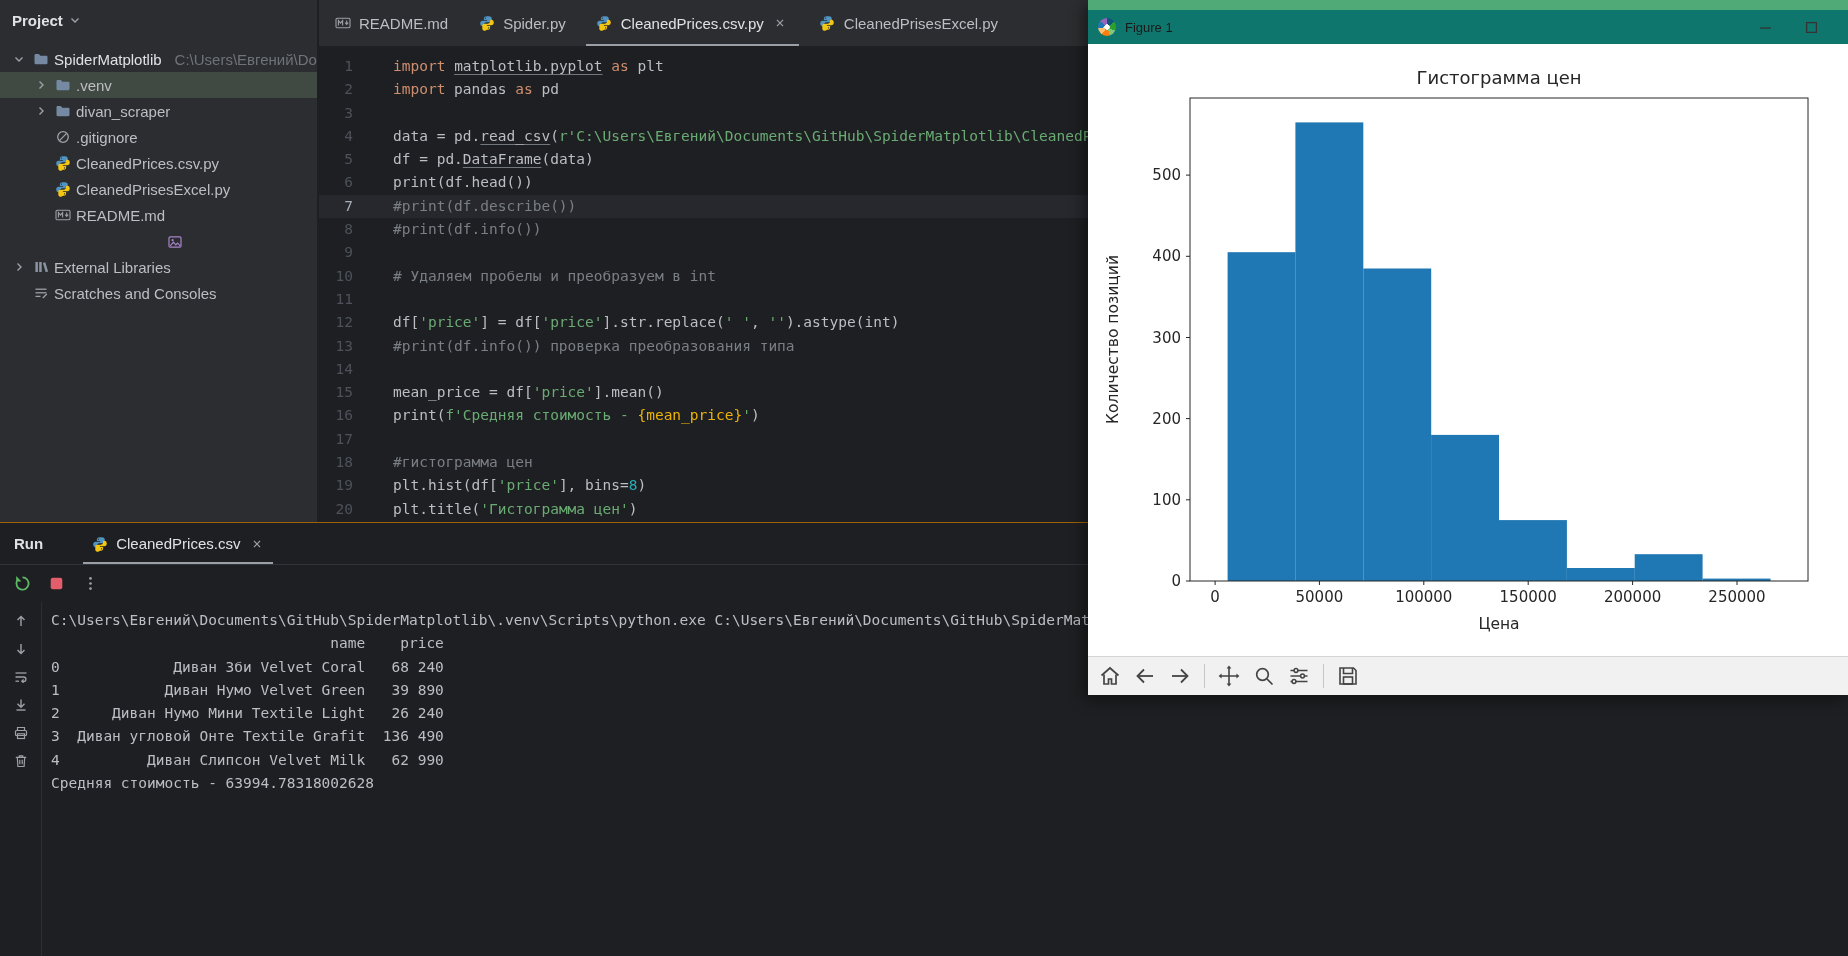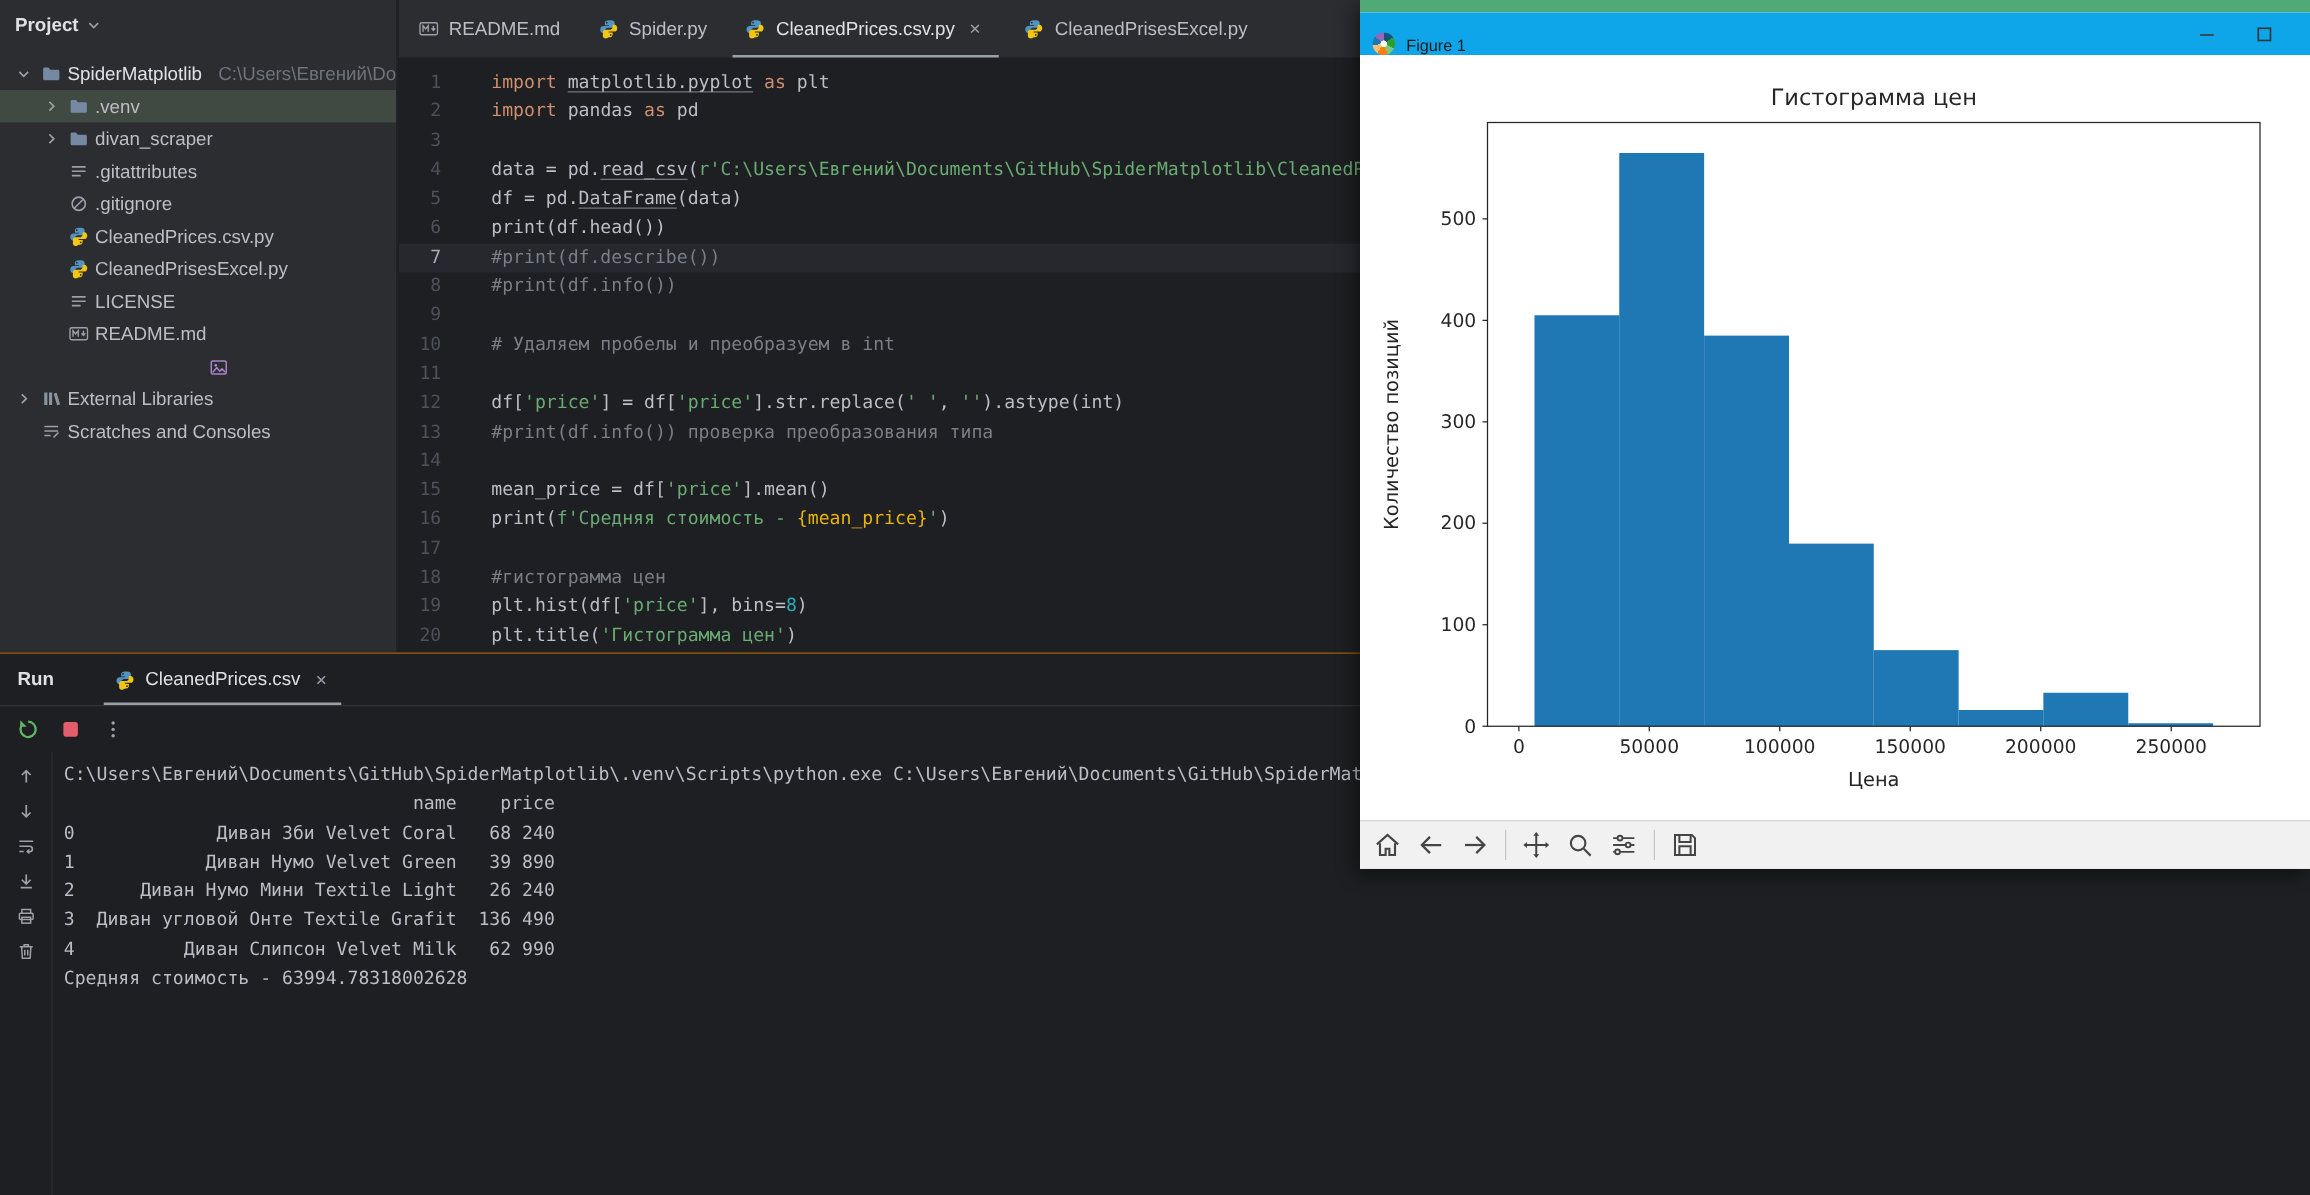--- a/index.html
+++ b/index.html
@@ -48,21 +48,21 @@
   .run-tab::after{content:"";position:absolute;left:4px;right:4px;bottom:0;height:2px;background:#9ba0a6}
   .run-toolbar{height:36px;display:flex;align-items:center;gap:14px;padding-left:12px}
   .run-toolbar .icon{width:20px;height:20px}
   .console-wrap{position:absolute;top:79px;left:0;right:0;bottom:0}
   .console-gutter{position:absolute;left:0;top:0;bottom:0;width:42px;border-right:1px solid #2b2d30;display:flex;flex-direction:column;align-items:center;padding-top:10px;gap:11px}
   .console{position:absolute;left:43px;top:0;right:0;bottom:0;padding:7px 0 0 8px;font-size:14.5px;line-height:23.3px;color:#bcbec4;white-space:pre;overflow:hidden}
 
   
   .figure-window{position:absolute;left:1088px;top:0;width:760px;height:695px;background:#ffffff;box-shadow:-4px 4px 14px rgba(0,0,0,.45)}
   .green-strip{height:10px;background:#4faa78}
-  .fig-titlebar{height:34px;background:#0ea5e9;display:flex;align-items:flex-end;padding-left:10px;gap:9px;font-size:13px;color:#1a1a1a}
+  .fig-titlebar{height:34px;background:#0f766e;display:flex;align-items:center;padding-left:10px;gap:9px;font-size:13px;color:#1a1a1a}
   .mpl-logo{width:18px;height:18px;border-radius:50%;flex:0 0 auto;background:
      radial-gradient(circle at 50% 50%, #ffffff 0 2.5px, rgba(255,255,255,0) 2.8px),
      conic-gradient(#11557c 0 55deg,#2ca02c 55deg 115deg,#7fc97f 115deg 160deg,#ff7f0e 160deg 215deg,#fdbf6f 215deg 262deg,#1f77b4 262deg 310deg,#9467bd 310deg 360deg)}
   .win-controls{margin-left:auto;display:flex;margin-right:14px}
   .win-btn{width:46px;height:34px;display:flex;align-items:center;justify-content:center}
   .fig-canvas{display:block;width:760px;height:612px;background:#ffffff}
   .fig-canvas text{font-family:"DejaVu Sans",sans-serif;fill:#262626}
   .fig-canvas .tick{font-size:15px}
   .fig-canvas .chart-title{font-size:18px}
   .fig-canvas .axis-label{font-size:15.5px}
@@ -122,71 +122,45 @@
             <svg width="16" height="16" viewBox="0 0 16 16">
               <path d="M1.5 4.2c0-.7.5-1.2 1.2-1.2h3.1l1.5 1.7h6c.7 0 1.2.5 1.2 1.2v6.1c0 .7-.5 1.2-1.2 1.2H2.7c-.7 0-1.2-.5-1.2-1.2z" fill="#7689a3"></path>
             </svg>
           </span>
           <span class="tree-label">divan_scraper</span>
         </div>
         <div class="tree-row" style="padding-left: 32px;">
           <span class="chev-spacer"></span>
           <span class="icon">
             <svg width="16" height="16" viewBox="0 0 16 16">
-              <g stroke="#9da0a6" stroke-width="1.3">
-                <line x1="2.5" y1="4.5" x2="13.5" y2="4.5"></line>
-                <line x1="2.5" y1="8" x2="13.5" y2="8"></line>
-                <line x1="2.5" y1="11.5" x2="9.5" y2="11.5"></line>
-              </g>
-            </svg>
-          </span>
-          <span class="tree-label">.gitattributes</span>
+              <circle cx="8" cy="8" r="5.3" fill="none" stroke="#9da0a6" stroke-width="1.3"></circle>
+              <line x1="4.4" y1="11.6" x2="11.6" y2="4.4" stroke="#9da0a6" stroke-width="1.3"></line>
+            </svg>
+          </span>
+          <span class="tree-label">.gitignore</span>
         </div>
         <div class="tree-row" style="padding-left: 32px;">
           <span class="chev-spacer"></span>
           <span class="icon">
             <svg width="16" height="16" viewBox="0 0 16 16">
-              <circle cx="8" cy="8" r="5.3" fill="none" stroke="#9da0a6" stroke-width="1.3"></circle>
-              <line x1="4.4" y1="11.6" x2="11.6" y2="4.4" stroke="#9da0a6" stroke-width="1.3"></line>
-            </svg>
-          </span>
-          <span class="tree-label">.gitignore</span>
+              <path d="M7.9 1.2c-1.9 0-3 .8-3 2.1v1.8h3.2v.7H3.6c-1.4 0-2.4 1.1-2.4 2.7s1 2.8 2.4 2.8h1.3v-1.6c0-1.4 1.2-2.5 2.6-2.5h3.2c1.1 0 2-.9 2-2V3.3c0-1.2-1.1-2.1-2.9-2.1zM6.4 2.4c.4 0 .7.3.7.7s-.3.7-.7.7-.7-.3-.7-.7.3-.7.7-.7z" fill="#5294c1"></path>
+              <path d="M8.1 14.8c1.9 0 3-.8 3-2.1v-1.8H7.9v-.7h4.5c1.4 0 2.4-1.1 2.4-2.7s-1-2.8-2.4-2.8h-1.3v1.6c0 1.4-1.2 2.5-2.6 2.5H5.3c-1.1 0-2 .9-2 2v2.9c0 1.2 1.1 2.1 2.9 2.1zm1.5-1.2c-.4 0-.7-.3-.7-.7s.3-.7.7-.7.7.3.7.7-.3.7-.7.7z" fill="#f3c613"></path>
+            </svg>
+          </span>
+          <span class="tree-label">CleanedPrices.csv.py</span>
         </div>
         <div class="tree-row" style="padding-left: 32px;">
           <span class="chev-spacer"></span>
           <span class="icon">
             <svg width="16" height="16" viewBox="0 0 16 16">
               <path d="M7.9 1.2c-1.9 0-3 .8-3 2.1v1.8h3.2v.7H3.6c-1.4 0-2.4 1.1-2.4 2.7s1 2.8 2.4 2.8h1.3v-1.6c0-1.4 1.2-2.5 2.6-2.5h3.2c1.1 0 2-.9 2-2V3.3c0-1.2-1.1-2.1-2.9-2.1zM6.4 2.4c.4 0 .7.3.7.7s-.3.7-.7.7-.7-.3-.7-.7.3-.7.7-.7z" fill="#5294c1"></path>
               <path d="M8.1 14.8c1.9 0 3-.8 3-2.1v-1.8H7.9v-.7h4.5c1.4 0 2.4-1.1 2.4-2.7s-1-2.8-2.4-2.8h-1.3v1.6c0 1.4-1.2 2.5-2.6 2.5H5.3c-1.1 0-2 .9-2 2v2.9c0 1.2 1.1 2.1 2.9 2.1zm1.5-1.2c-.4 0-.7-.3-.7-.7s.3-.7.7-.7.7.3.7.7-.3.7-.7.7z" fill="#f3c613"></path>
             </svg>
           </span>
-          <span class="tree-label">CleanedPrices.csv.py</span>
-        </div>
-        <div class="tree-row" style="padding-left: 32px;">
-          <span class="chev-spacer"></span>
-          <span class="icon">
-            <svg width="16" height="16" viewBox="0 0 16 16">
-              <path d="M7.9 1.2c-1.9 0-3 .8-3 2.1v1.8h3.2v.7H3.6c-1.4 0-2.4 1.1-2.4 2.7s1 2.8 2.4 2.8h1.3v-1.6c0-1.4 1.2-2.5 2.6-2.5h3.2c1.1 0 2-.9 2-2V3.3c0-1.2-1.1-2.1-2.9-2.1zM6.4 2.4c.4 0 .7.3.7.7s-.3.7-.7.7-.7-.3-.7-.7.3-.7.7-.7z" fill="#5294c1"></path>
-              <path d="M8.1 14.8c1.9 0 3-.8 3-2.1v-1.8H7.9v-.7h4.5c1.4 0 2.4-1.1 2.4-2.7s-1-2.8-2.4-2.8h-1.3v1.6c0 1.4-1.2 2.5-2.6 2.5H5.3c-1.1 0-2 .9-2 2v2.9c0 1.2 1.1 2.1 2.9 2.1zm1.5-1.2c-.4 0-.7-.3-.7-.7s.3-.7.7-.7.7.3.7.7-.3.7-.7.7z" fill="#f3c613"></path>
-            </svg>
-          </span>
           <span class="tree-label">CleanedPrisesExcel.py</span>
-        </div>
-        <div class="tree-row" style="padding-left: 32px;">
-          <span class="chev-spacer"></span>
-          <span class="icon">
-            <svg width="16" height="16" viewBox="0 0 16 16">
-              <g stroke="#9da0a6" stroke-width="1.3">
-                <line x1="2.5" y1="4.5" x2="13.5" y2="4.5"></line>
-                <line x1="2.5" y1="8" x2="13.5" y2="8"></line>
-                <line x1="2.5" y1="11.5" x2="9.5" y2="11.5"></line>
-              </g>
-            </svg>
-          </span>
-          <span class="tree-label">LICENSE</span>
         </div>
         <div class="tree-row" style="padding-left: 32px;">
           <span class="chev-spacer"></span>
           <span class="icon">
             <svg width="16" height="16" viewBox="0 0 16 16">
               <rect x="1" y="3.2" width="14" height="9.6" rx="1.4" fill="none" stroke="#9da0a6" stroke-width="1.1"></rect>
               <path d="M3.4 10.4V5.6l2.1 2.5 2.1-2.5v4.8" fill="none" stroke="#9da0a6" stroke-width="1.1"></path>
               <path d="M11.7 5.6v3.4M10.2 7.6l1.5 1.8 1.5-1.8" fill="none" stroke="#9da0a6" stroke-width="1.1"></path>
             </svg>
           </span>

